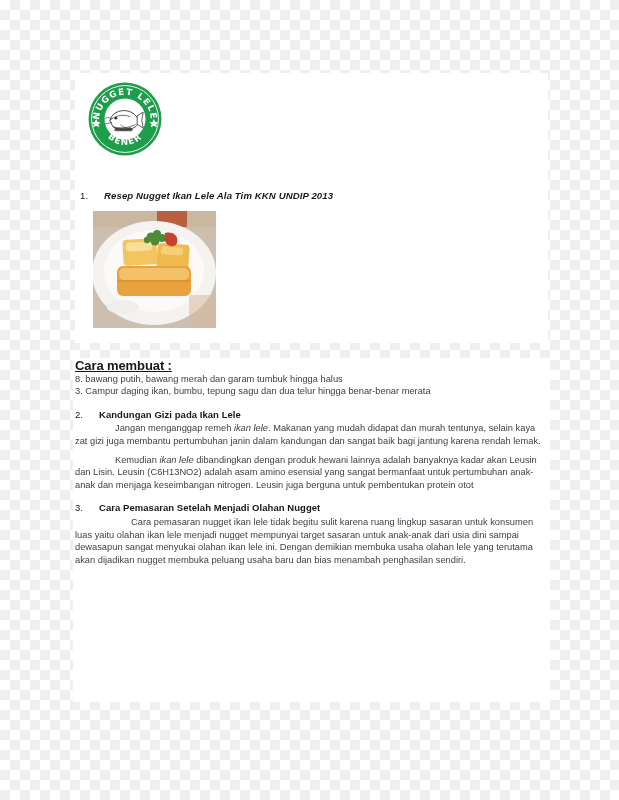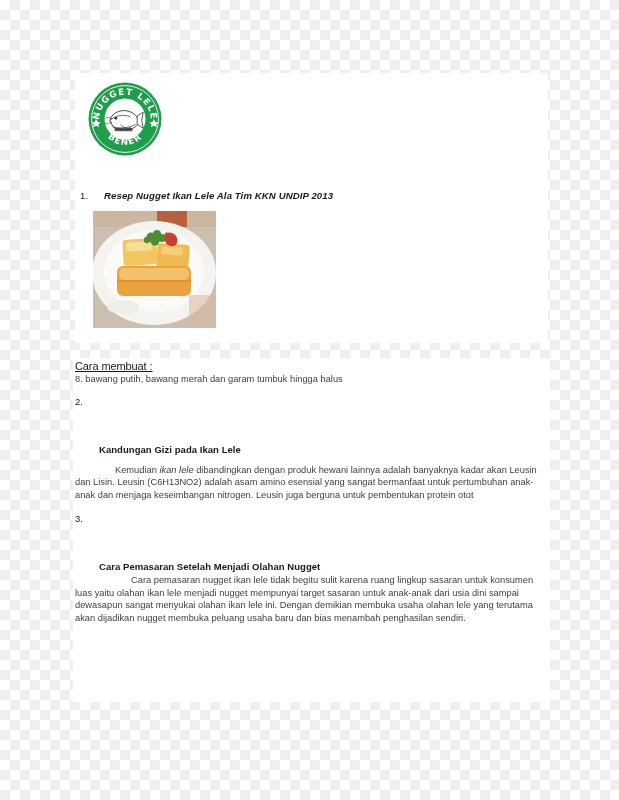--- a/index.html
+++ b/index.html
@@ -80,44 +80,44 @@
   .photo svg { display: block; width: 123px; height: 117px; }
 
   
   .body-inner {
     padding: 2px 4px 0 2px;
     font-size: 9.3px;
     color: #3a3f45;
     line-height: 12.6px;
   }
   .sec-title {
-    font-weight: normal;
+    font-weight: bold;
     text-decoration: underline;
     color: #15181c;
-    font-size: 11px;
+    font-size: 13px;
     letter-spacing: -0.1px;
   }
   .step { white-space: normal; }
   .para {
     text-indent: 26px;
     text-align: left;
     margin: 0;
   }
   .para-wide { text-indent: 40px; }
   .spacer { height: 11px; }
   .spacer-sm { height: 6px; }
   .num-head {
     display: flex;
     align-items: flex-start;
     font-size: 9.5px;
     color: #15181c;
     margin-bottom: 1px;
   }
   .num-head .n { width: 24px; flex: 0 0 24px; font-weight: normal; }
-  .num-head .t { font-weight: bold; letter-spacing: 0.05px; margin-top: 48px; }
+  .num-head .t { font-weight: bold; letter-spacing: 0.05px; }
   i { font-style: italic; }
 </style>
 </head>
 <body>
 
 <div class="page-top">
 
   <div class="logo-wrap">
     <svg class="logo-svg" viewBox="0 0 100 100" xmlns="http://www.w3.org/2000/svg">
       <defs>
@@ -190,27 +190,29 @@
     </svg>
   </div>
 
 </div>
 
 <div class="page-body">
   <div class="body-inner">
 
     <div class="sec-title">Cara  membuat :</div>
     <div class="step">8. bawang putih, bawang merah dan garam tumbuk hingga halus</div>
+    <div class="step">3. Campur daging ikan, bumbu, tepung sagu dan dua telur hingga benar-benar merata</div>
 
     <div class="spacer"></div>
 
     <div class="num-head">
       <span class="n">2.</span>
       <span class="t">Kandungan Gizi pada Ikan Lele</span>
     </div>
+    <p class="para para-wide"><span>Jangan menganggap remeh </span><i>ikan lele</i><span>. Makanan yang mudah didapat dan murah tentunya, selain kaya zat gizi juga membantu pertumbuhan janin dalam kandungan dan sangat baik bagi jantung karena rendah lemak.</span></p>
 
     <div class="spacer-sm"></div>
 
     <p class="para para-wide"><span>Kemudian </span><i>ikan lele</i><span> dibandingkan dengan produk hewani lainnya adalah banyaknya kadar akan Leusin dan Lisin. Leusin (C6H13NO2) adalah asam amino esensial yang sangat bermanfaat untuk pertumbuhan anak-anak dan menjaga keseimbangan nitrogen. Leusin juga berguna untuk pembentukan protein otot</span></p>
 
     <div class="spacer"></div>
 
     <div class="num-head">
       <span class="n">3.</span>
       <span class="t">Cara Pemasaran Setelah Menjadi Olahan Nugget</span>

